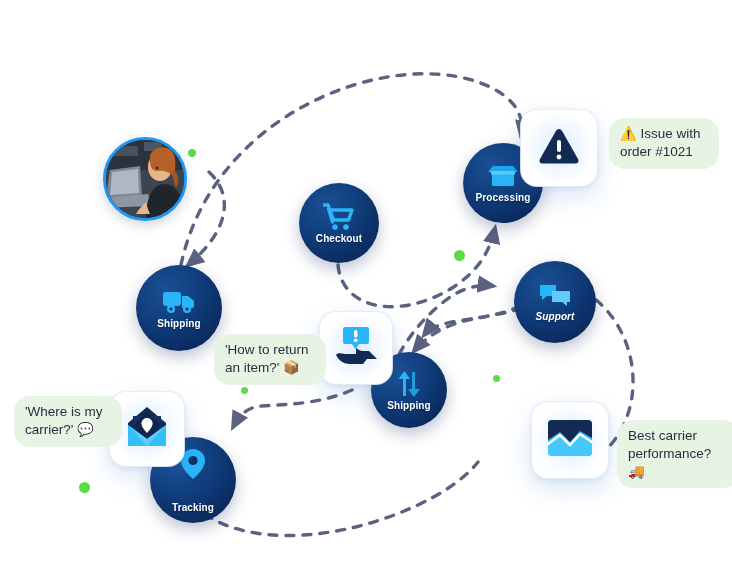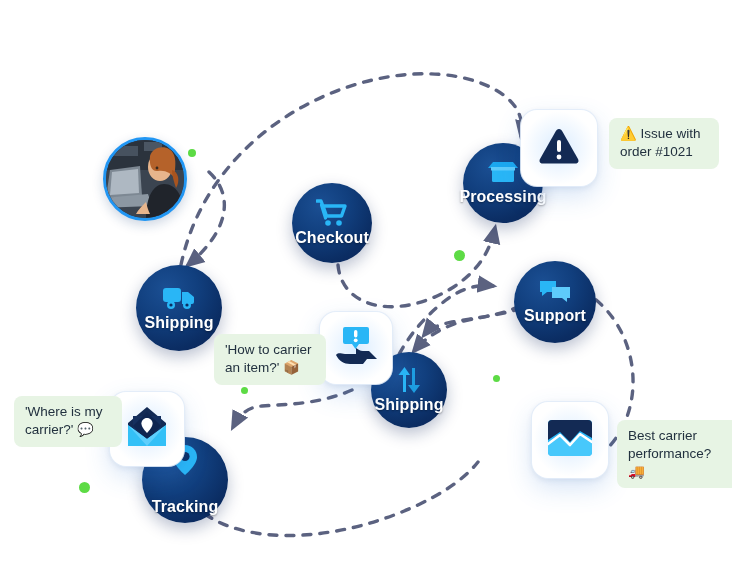--- a/index.html
+++ b/index.html
@@ -17,21 +17,21 @@
   .node{
     position:absolute;
     border-radius:50%;
     background:radial-gradient(circle at 35% 28%, #1b4f93 0%, #113f7e 38%, #0b2d63 72%, #0a2257 100%);
     box-shadow:0 6px 16px rgba(10,34,87,.28);
     display:flex;flex-direction:column;align-items:center;justify-content:center;
     z-index:3;
   }
   .node .glyph{display:block;line-height:0;margin-bottom:2px;}
   .node .node-label{
-    color:#ffffff;font-size:16px;font-weight:700;letter-spacing:.1px;
+    color:#ffffff;font-size:10px;font-weight:700;letter-spacing:.1px;
     text-shadow:0 1px 2px rgba(0,0,0,.35);
     white-space:nowrap;
   }
 
   
   .card{
     position:absolute;
     background:#ffffff;
     border-radius:16px;
     box-shadow:0 0 0 1px rgba(226,236,248,.9), 0 10px 26px rgba(56,123,214,.20), 0 2px 6px rgba(20,52,110,.10);
@@ -51,21 +51,21 @@
     overflow:hidden;z-index:4;
     box-shadow:0 4px 12px rgba(20,60,120,.22);
     background:#2d3440;
   }
   .avatar svg{display:block;}
 
   
   .bubble{
     position:absolute;
     background:#e7f4e4;
-    border-radius:8px;
+    border-radius:16px;
     padding:7px 11px 8px 11px;
     color:#22313f;
     font-size:13.5px;
     line-height:1.32;
     z-index:6;
     max-width:180px;
   }
 
   
   .dot{position:absolute;border-radius:50%;background:#5ddb45;z-index:2;}
@@ -136,21 +136,21 @@
         <path d="M20,8 h6 l6,5 v5 a2,2 0 0 1 -2,2 h-10 Z" fill="#29b6f6"></path>
         <circle cx="9" cy="21" r="4" fill="#29b6f6"></circle>
         <circle cx="9" cy="21" r="1.6" fill="#0b2d63"></circle>
         <circle cx="25" cy="21" r="4" fill="#29b6f6"></circle>
         <circle cx="25" cy="21" r="1.6" fill="#0b2d63"></circle>
       </svg>
     </span>
     <span class="node-label">Shipping</span>
   </div>
 
-  <div class="node" style="left:292px;top:183px;width:80px;height:80px;">
+  <div class="node" style="left:299px;top:183px;width:80px;height:80px;">
     <span class="glyph">
       <svg width="32" height="28" viewBox="0 0 32 28">
         <path d="M1,2 h4 l1.5,4 M7,7 h22 l-3.5,10 h-15 Z" fill="none" stroke="#29b6f6" stroke-width="3.4" stroke-linejoin="round" stroke-linecap="round"></path>
         <path d="M5.5,6 L9.5,19" stroke="#29b6f6" stroke-width="3.2" stroke-linecap="round"></path>
         <circle cx="12" cy="24" r="2.8" fill="#29b6f6"></circle>
         <circle cx="23" cy="24" r="2.8" fill="#29b6f6"></circle>
       </svg>
     </span>
     <span class="node-label">Checkout</span>
   </div>
@@ -159,41 +159,41 @@
     <span class="glyph">
       <svg width="34" height="26" viewBox="0 0 34 26">
         <path d="M2,8 L7,2 L27,2 L32,8 Z" fill="#1ba7ef"></path>
         <rect x="6" y="8" width="22" height="14" rx="1.5" fill="#29b6f6"></rect>
         <rect x="5" y="7" width="24" height="3.5" fill="#5ecbfb"></rect>
       </svg>
     </span>
     <span class="node-label">Processing</span>
   </div>
 
-  <div class="node" style="left:514px;top:261px;width:82px;height:82px;">
+  <div class="node" style="left:514px;top:261px;width:82px;height:82px;font-style:italic;">
     <span class="glyph">
       <svg width="32" height="26" viewBox="0 0 32 26">
         <path d="M1,2 h16 v11 h-9 l-5,4 v-4 h-2 Z" fill="#29b6f6"></path>
         <path d="M13,8 h18 v11 h-3 v4 l-5,-4 h-10 Z" fill="#5ecbfb"></path>
       </svg>
     </span>
     <span class="node-label">Support</span>
   </div>
 
   <div class="node" style="left:371px;top:352px;width:76px;height:76px;">
     <span class="glyph">
       <svg width="28" height="28" viewBox="0 0 28 28">
         <path d="M8,26 L8,9 L3.5,9 L9.5,1 L15,9 L11,9 L11,26 Z" fill="#29b6f6"></path>
         <path d="M17,2 L17,19 L13,19 L19,27 L25,19 L20,19 L20,2 Z" fill="#1e9ee0"></path>
       </svg>
     </span>
     <span class="node-label">Shipping</span>
   </div>
 
-  <div class="node" style="left:142px;top:437px;width:86px;height:86px;gap:20px;">
+  <div class="node" style="left:150px;top:437px;width:86px;height:86px;gap:20px;">
     <span class="glyph">
       <svg width="26" height="32" viewBox="0 0 26 32">
         <path d="M13,1 C19.6,1 25,6.4 25,13 C25,21 13,31 13,31 C13,31 1,21 1,13 C1,6.4 6.4,1 13,1 Z" fill="#29b6f6"></path>
         <circle cx="13" cy="12.5" r="4.6" fill="#0b2d63"></circle>
       </svg>
     </span>
     <span class="node-label">Tracking</span>
   </div>
 
 
@@ -247,21 +247,21 @@
         </g>
       </svg>
     </span>
   </div>
 
   <div class="bubble" style="left:609px;top:118px;width:88px;">
     <span>⚠️ Issue with order #1021</span>
   </div>
 
   <div class="bubble" style="left:214px;top:334px;width:90px;">
-    <span>'How to carrier an item?' 📦</span>
+    <span>'How to return an item?' 📦</span>
   </div>
 
   <div class="bubble" style="left:14px;top:396px;width:86px;">
     <span>'Where is my carrier?' 💬</span>
   </div>
 
   <div class="bubble" style="left:617px;top:420px;width:100px;">
     <span>Best carrier performance? 🚚</span>
   </div>
 

